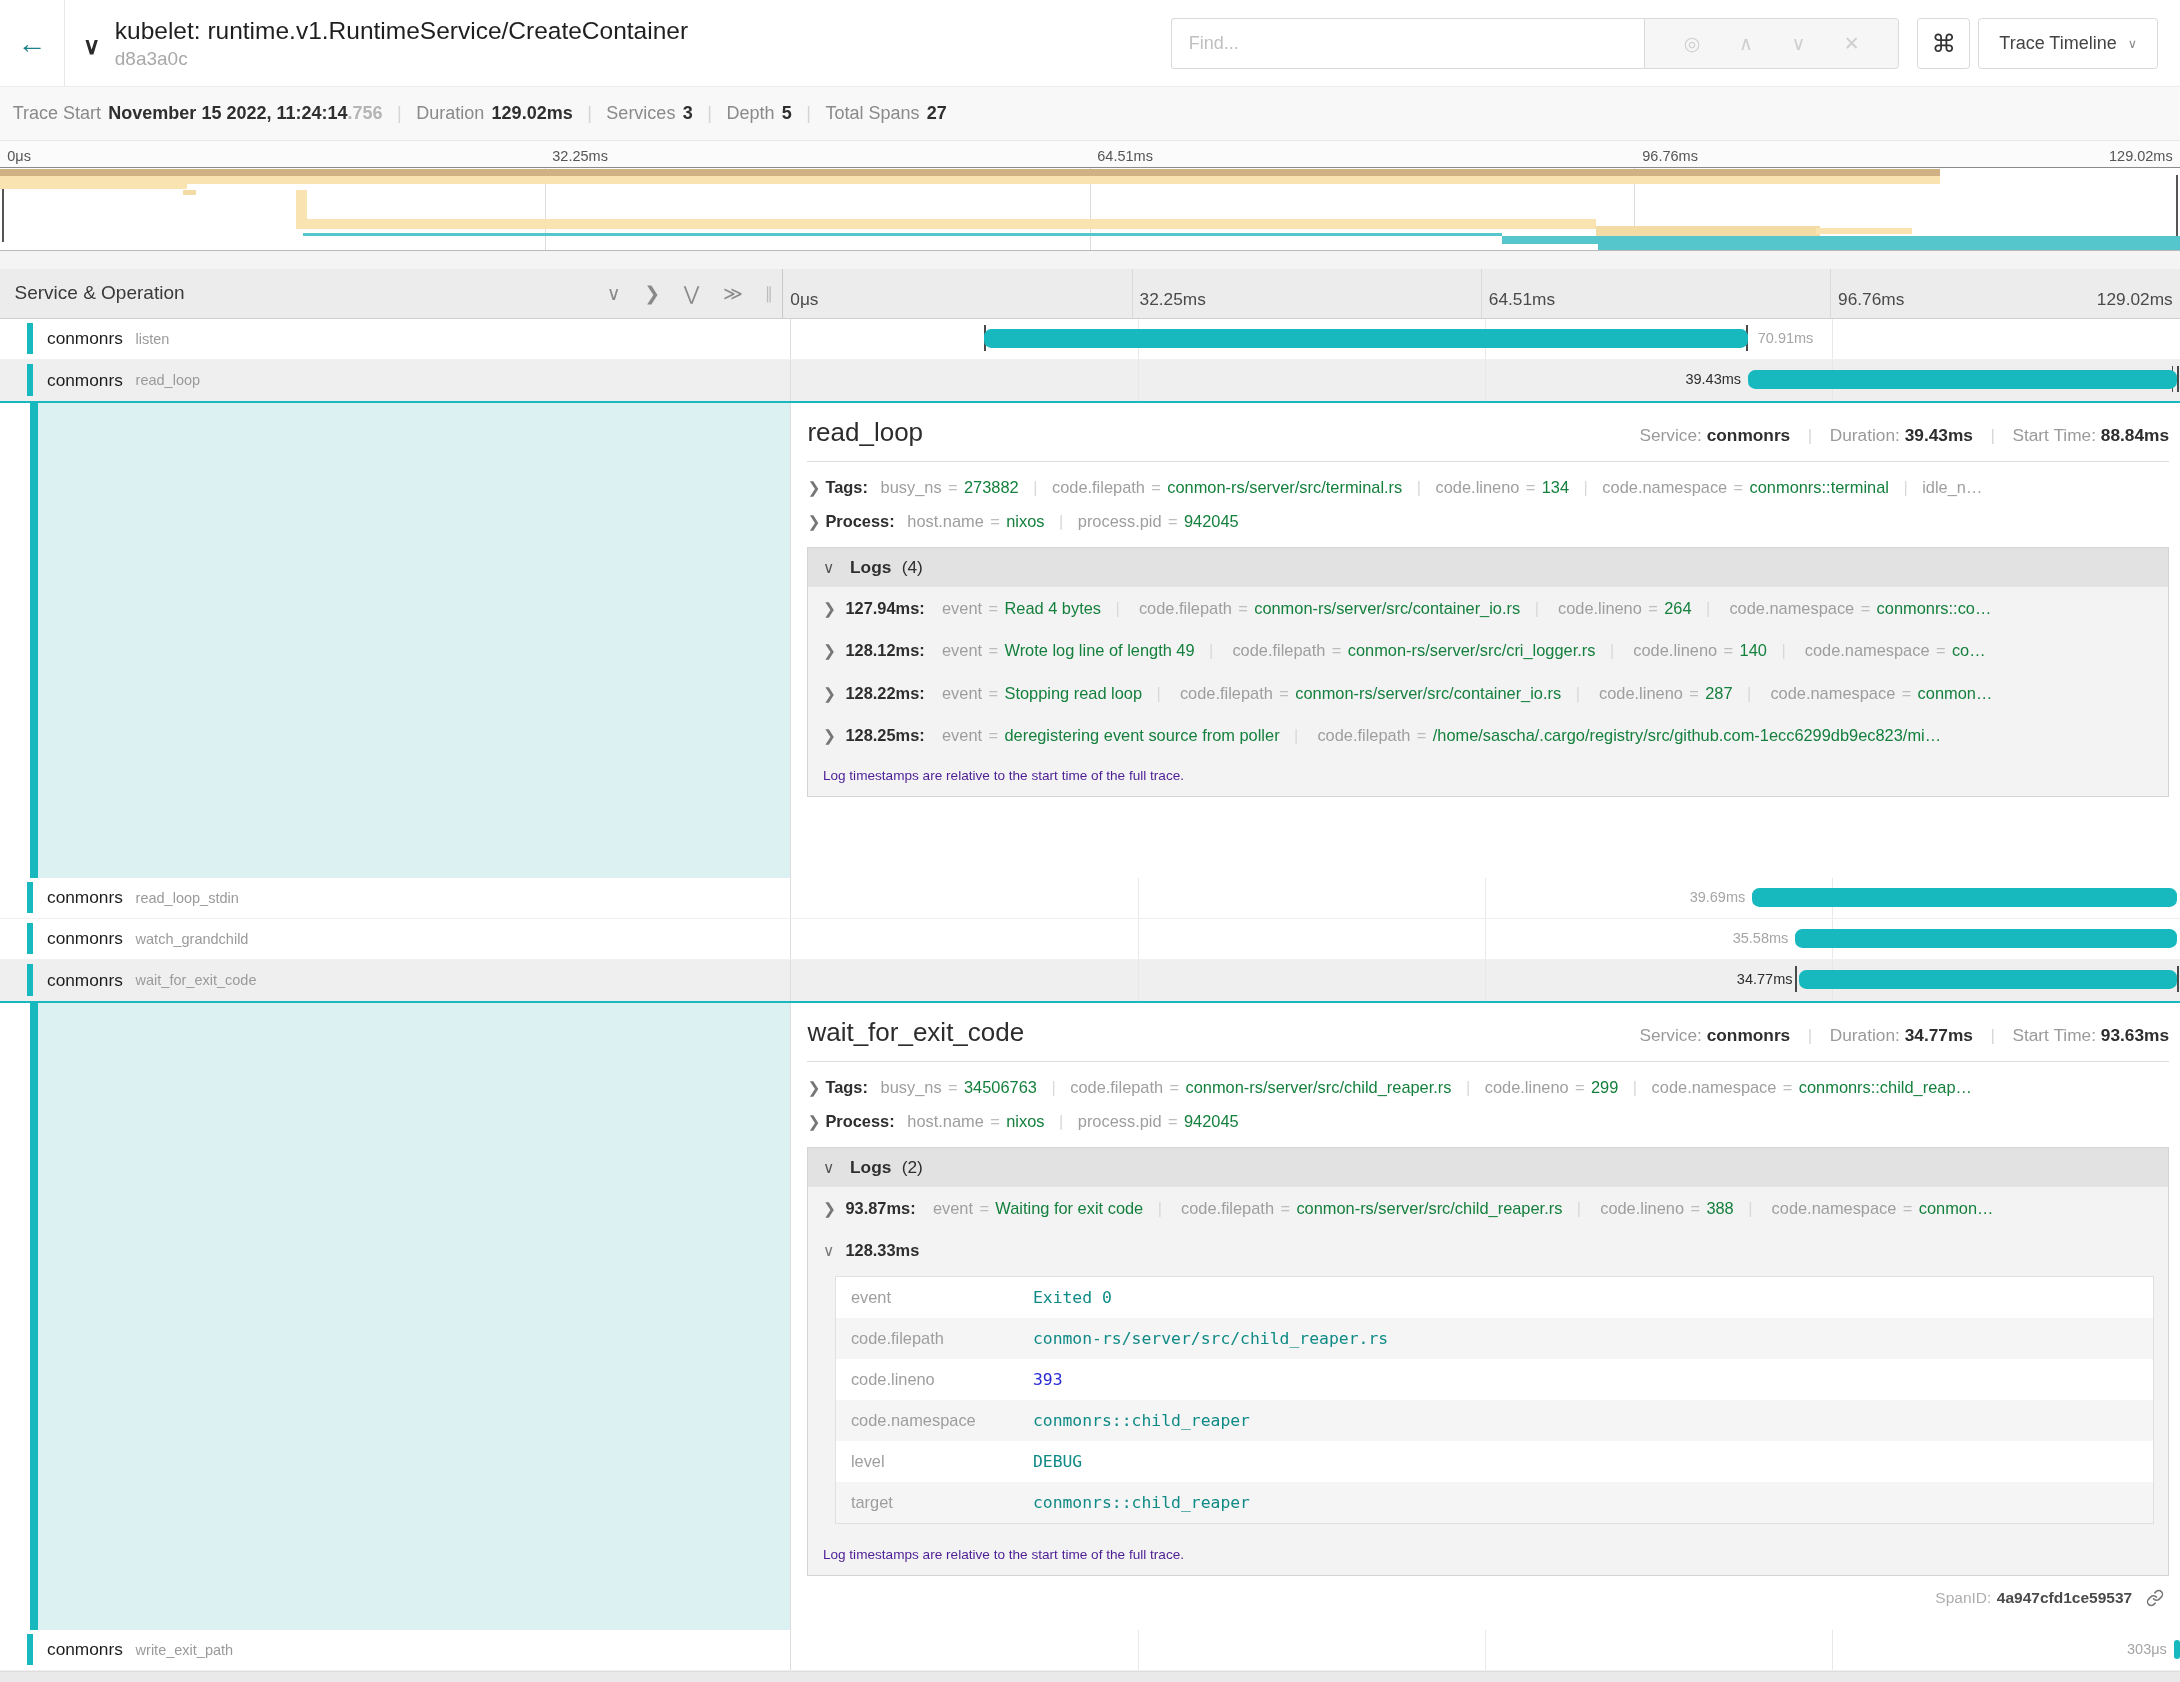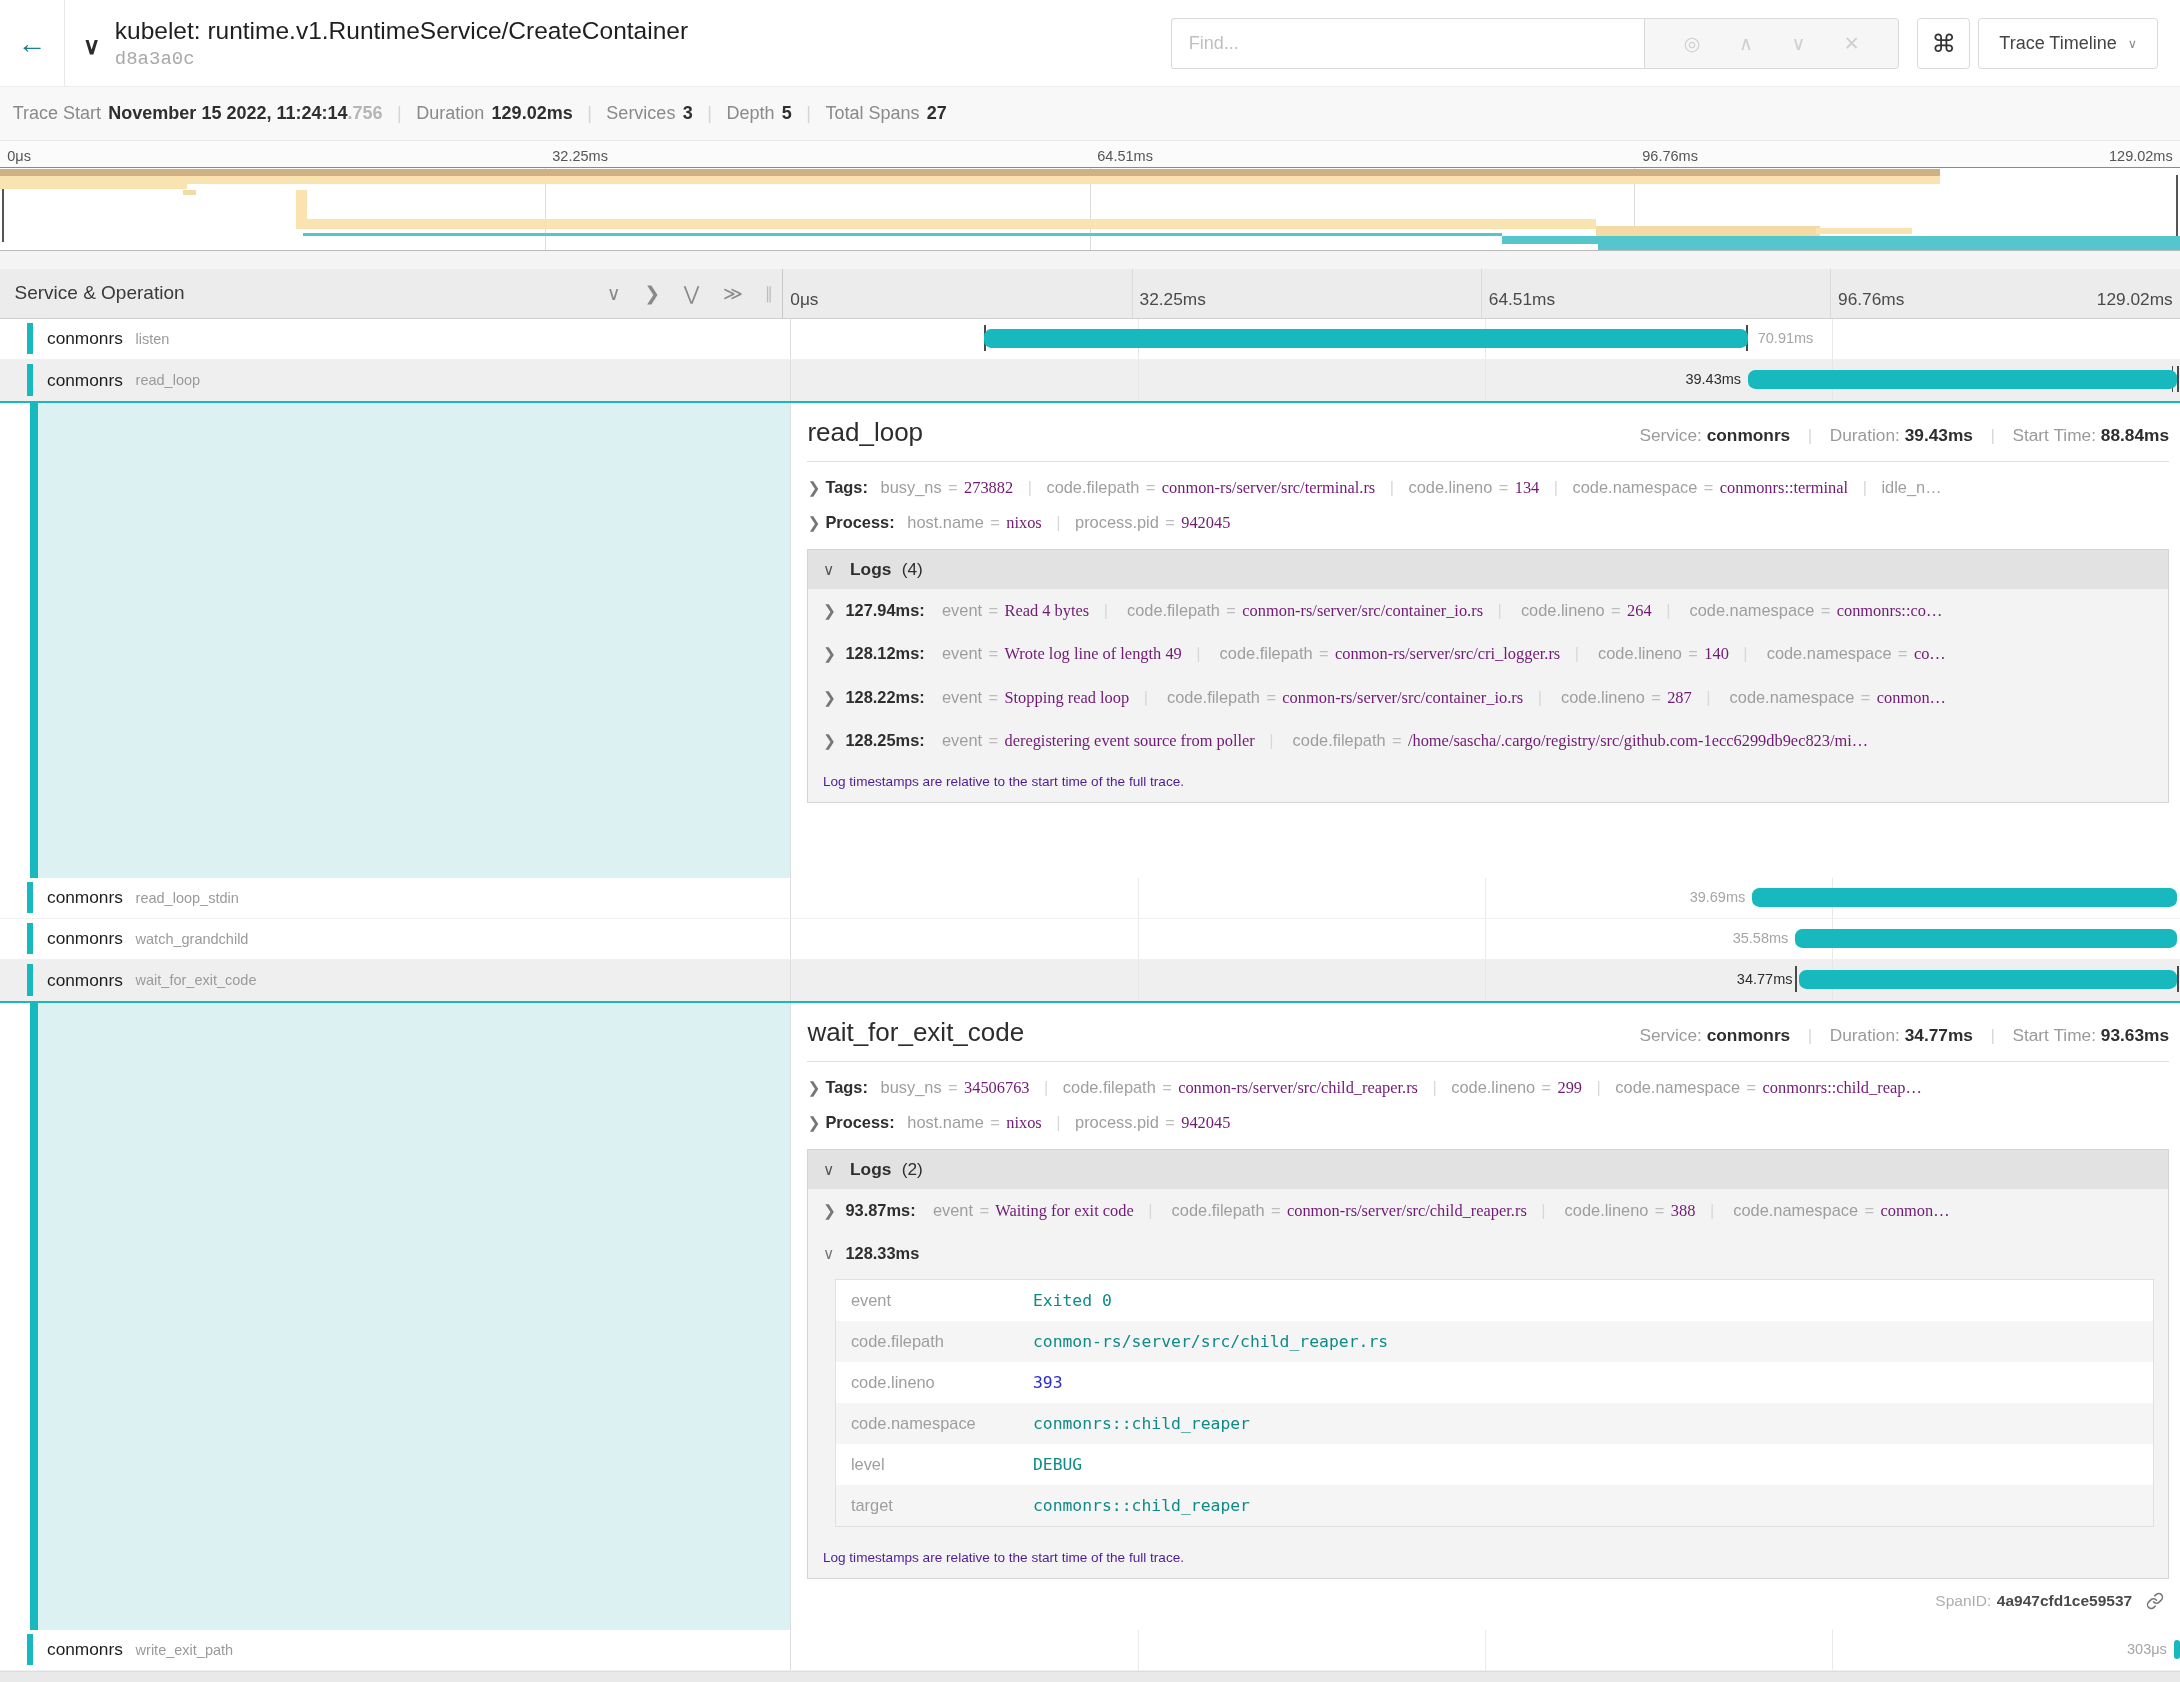--- a/index.html
+++ b/index.html
@@ -6,21 +6,21 @@
   body { background:#fff; font-family:"Liberation Sans", sans-serif; color:#333; }
   .app { width:2180px; height:1683px; overflow:hidden; background:#fff; position:relative; }
 
   
   .hdr { height:86px; display:flex; align-items:center; padding-right:22px; background:#fff; }
   .back-btn { width:65px; height:100%; display:flex; align-items:center; justify-content:center;
               border-right:0.9px solid #e8e8e8; cursor:pointer; color:#1d808d; font-size:29px; }
   .hdr-chevron { margin:5.5px 9px 0 18px; font-size:23.6px; font-weight:bold; color:#2b2b2b; }
   .title-block { margin-left:5.5px; }
   .trace-title { font-size:24.5px; font-weight:500; color:#1f1f1f; line-height:1.2; }
-  .trace-id { font-size:19px; color:#a8a8a8; margin-top:1.8px;font-family:Liberation Mono, monospace; }
+  .trace-id { font-size:19px; color:#a8a8a8; margin-top:1.8px; }
   .hdr-spacer { flex:1; }
   .find-group { display:flex; height:51px; }
   .find-input { width:473px; height:51px; border:0.9px solid #d9d9d9; border-right:none;
                 border-radius:3.6px 0 0 3.6px; padding:0 16.4px; font-size:18px; color:#333; outline:none;
                 font-family:"Liberation Sans", sans-serif; }
   .find-input::placeholder { color:#bfbfbf; }
   .find-tools { width:255px; background:#f6f6f6; border:0.9px solid #d9d9d9; border-radius:0 3.6px 3.6px 0;
                 display:flex; align-items:center; justify-content:space-evenly; color:#cfcfcf; font-size:19px; }
   .find-tools span { cursor:pointer; }
   .kbd-btn { width:53px; height:51px; margin-left:18px; border:0.9px solid #d9d9d9; border-radius:3.6px;
@@ -87,21 +87,21 @@
   .d-right { flex:1; background:#fff; padding:14.5px 11px 7.3px 16.4px; overflow:hidden; }
   .d-head { display:flex; align-items:baseline; }
   .d-title { font-size:26px; font-weight:500; color:#2c2c2c; flex:1; }
   .d-stats { font-size:17.3px; color:#9a9a9a; white-space:nowrap; }
   .d-stats b { color:#2e2e2e; }
   .d-stats .s-sep { color:#d8d8d8; margin:0 12.7px; }
   .d-divider { border:none; border-top:0.9px solid #ddd; margin:12.7px 0 9px 0; }
   .acc { display:flex; align-items:baseline; font-size:16.4px; padding:7.3px 0; white-space:nowrap; overflow:hidden; }
   .acc .chev { color:#777; width:18px; font-size:15.5px; flex:none; }
   .acc .acc-label { font-weight:bold; color:#2e2e2e; margin-right:12.7px; }
-  .pk { color:#9e9e9e; } .peq { color:#bdbdbd; margin:0 6.4px; } .pv { color:#701a75;font-family:Liberation Serif, serif; }
+  .pk { color:#9e9e9e; } .peq { color:#bdbdbd; margin:0 6.4px; } .pv { color:#15803d; }
   .psep { color:#d8d8d8; margin:0 14.5px; }
   .logs-box { margin-top:9px; border:0.9px solid #d4d4d4; background:#f3f3f3; }
   .logs-head { background:#e2e2e2; padding:9px 14.5px; font-size:17.3px; color:#2e2e2e; cursor:pointer; }
   .logs-head .chev { color:#555; margin-right:11px; font-size:15.5px; }
   .logs-head b { margin-right:5.5px; }
   .log-row { padding:11.8px 14.5px; font-size:16.4px; white-space:nowrap; overflow:hidden; cursor:pointer; }
   .log-row .chev { color:#777; display:inline-block; width:18px; font-size:15.5px; }
   .log-time { font-weight:bold; color:#2e2e2e; margin-right:12.7px; }
   .footnote { padding:11px 14.5px 12.7px 14.5px; font-size:13.6px; color:#4c1d95; }
   .spanid-row { margin-top:12.7px; text-align:right; font-size:15.5px; color:#aeaeae; padding-right:5.5px; }

